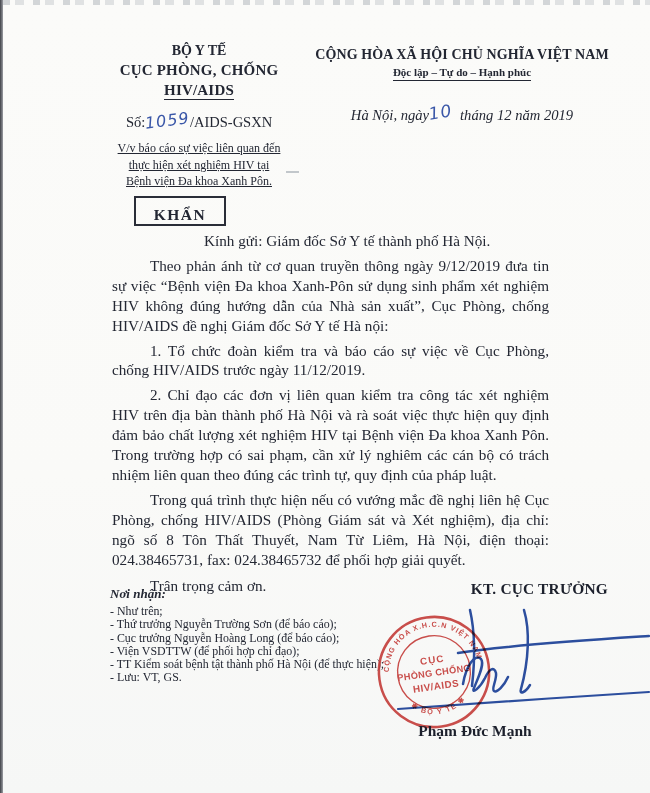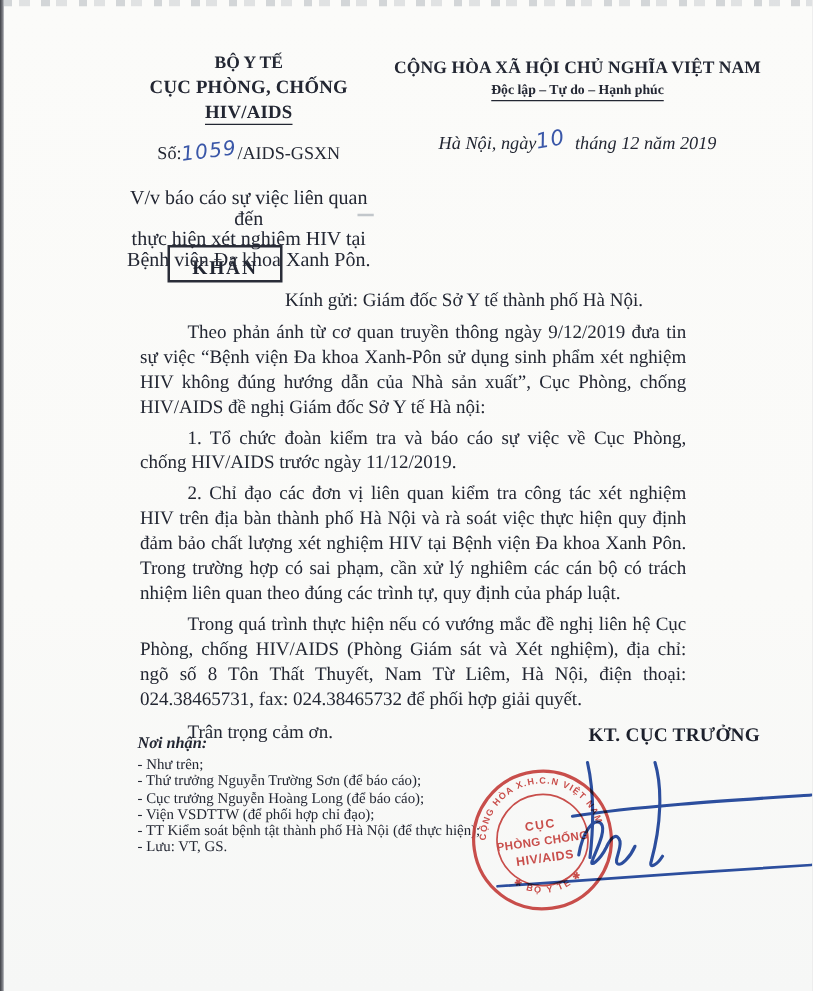--- a/index.html
+++ b/index.html
@@ -16,41 +16,41 @@
     filter:blur(.6px); }
 
   
   .hdr-left { position:absolute; left:92px; top:41px; width:214px; text-align:center; }
   .ministry { font-weight:bold; font-size:14px; line-height:19px; }
   .dept { font-weight:bold; font-size:15px; line-height:20px; letter-spacing:.2px; }
   .dept-u span { border-bottom:1.6px solid #232733; padding-bottom:1px; }
   .docnum { margin-top:12px; font-size:14.5px; white-space:nowrap; }
   .hand { font-family:"DejaVu Sans", sans-serif; font-style:italic; color:#3a57a8;
     display:inline-block; transform:rotate(-7deg) translateY(-1px); font-size:16px; letter-spacing:1px; }
-  .subject { margin-top:19px; font-size:16px; line-height:16.6px; }
+  .subject { margin-top:9px; font-size:12px; line-height:16.6px;text-decoration:underline; }
 
   
   .hdr-right { position:absolute; left:288px; top:47px; width:348px; text-align:center; }
   .motto1 { font-weight:bold; font-size:14px; letter-spacing:.1px; }
   .motto2 { font-weight:bold; font-size:11px; margin-top:3px; }
   .motto2 span { display:inline-block; border-bottom:1.7px solid #232733; padding-bottom:2px; }
   .dateline { margin-top:23px; font-style:italic; font-size:14.6px; white-space:nowrap; }
   .hand-day { font-size:17px; transform:rotate(-10deg) translateY(-2px); }
 
   .urgent { position:absolute; left:134px; top:196px; width:88px; height:26px;
     border:2.2px solid #2a2d38; display:flex; align-items:flex-end; justify-content:center;
     font-weight:bold; font-size:15.5px; letter-spacing:1.5px; }
 
   .stray-dash { position:absolute; left:286px; top:171px; width:13px; height:0;
     border-top:2px solid #aab0b8; opacity:.7; }
 
   
   .doc-body { position:absolute; left:112px; top:231px; width:437px;
     font-size:15.2px; line-height:19.9px; }
-  .salutation { margin-left:116px; white-space:nowrap; }
+  .salutation { margin-left:92px; white-space:nowrap; }
   .doc-body p { margin:5px 0 0 0; text-align:justify; text-indent:38px; }
   .closing { margin-top:6px; text-indent:38px; }
 
   
   .recipients { position:absolute; left:110px; top:586px; width:310px; }
   .recipients-label { font-weight:bold; font-style:italic; font-size:13px; margin-bottom:3px; }
   .recipient { font-size:11.9px; line-height:13.3px; white-space:nowrap; }
 
   
   .sign-block { position:absolute; left:368px; top:580px; width:240px; text-align:right; }
@@ -134,13 +134,14 @@
   <svg class="signature" viewBox="0 0 272 122">
     <g fill="none" stroke="#2d50a3" stroke-width="2.5" stroke-linecap="round">
       <path d="M80,57 C130,49 210,44 271,40"></path>
       <path d="M146,14 C152,34 151,64 143,93 C141,99 147,97 152,89"></path>
       <path d="M92,14 C97,36 97,64 94,90"></path>
       <path d="M85,88 C88,70 97,57 103,63 C107,68 100,82 96,92 C93,99 102,92 107,82 C111,73 116,70 118,77 C119,84 113,93 116,95 C119,97 126,90 130,81"></path>
       <path d="M20,113 C90,108 190,101 271,96" stroke-width="2.2"></path>
     </g>
   </svg>
 
+  <div class="signer-name">Phạm Đức Mạnh</div>
 </div>
 
 </body></html>

